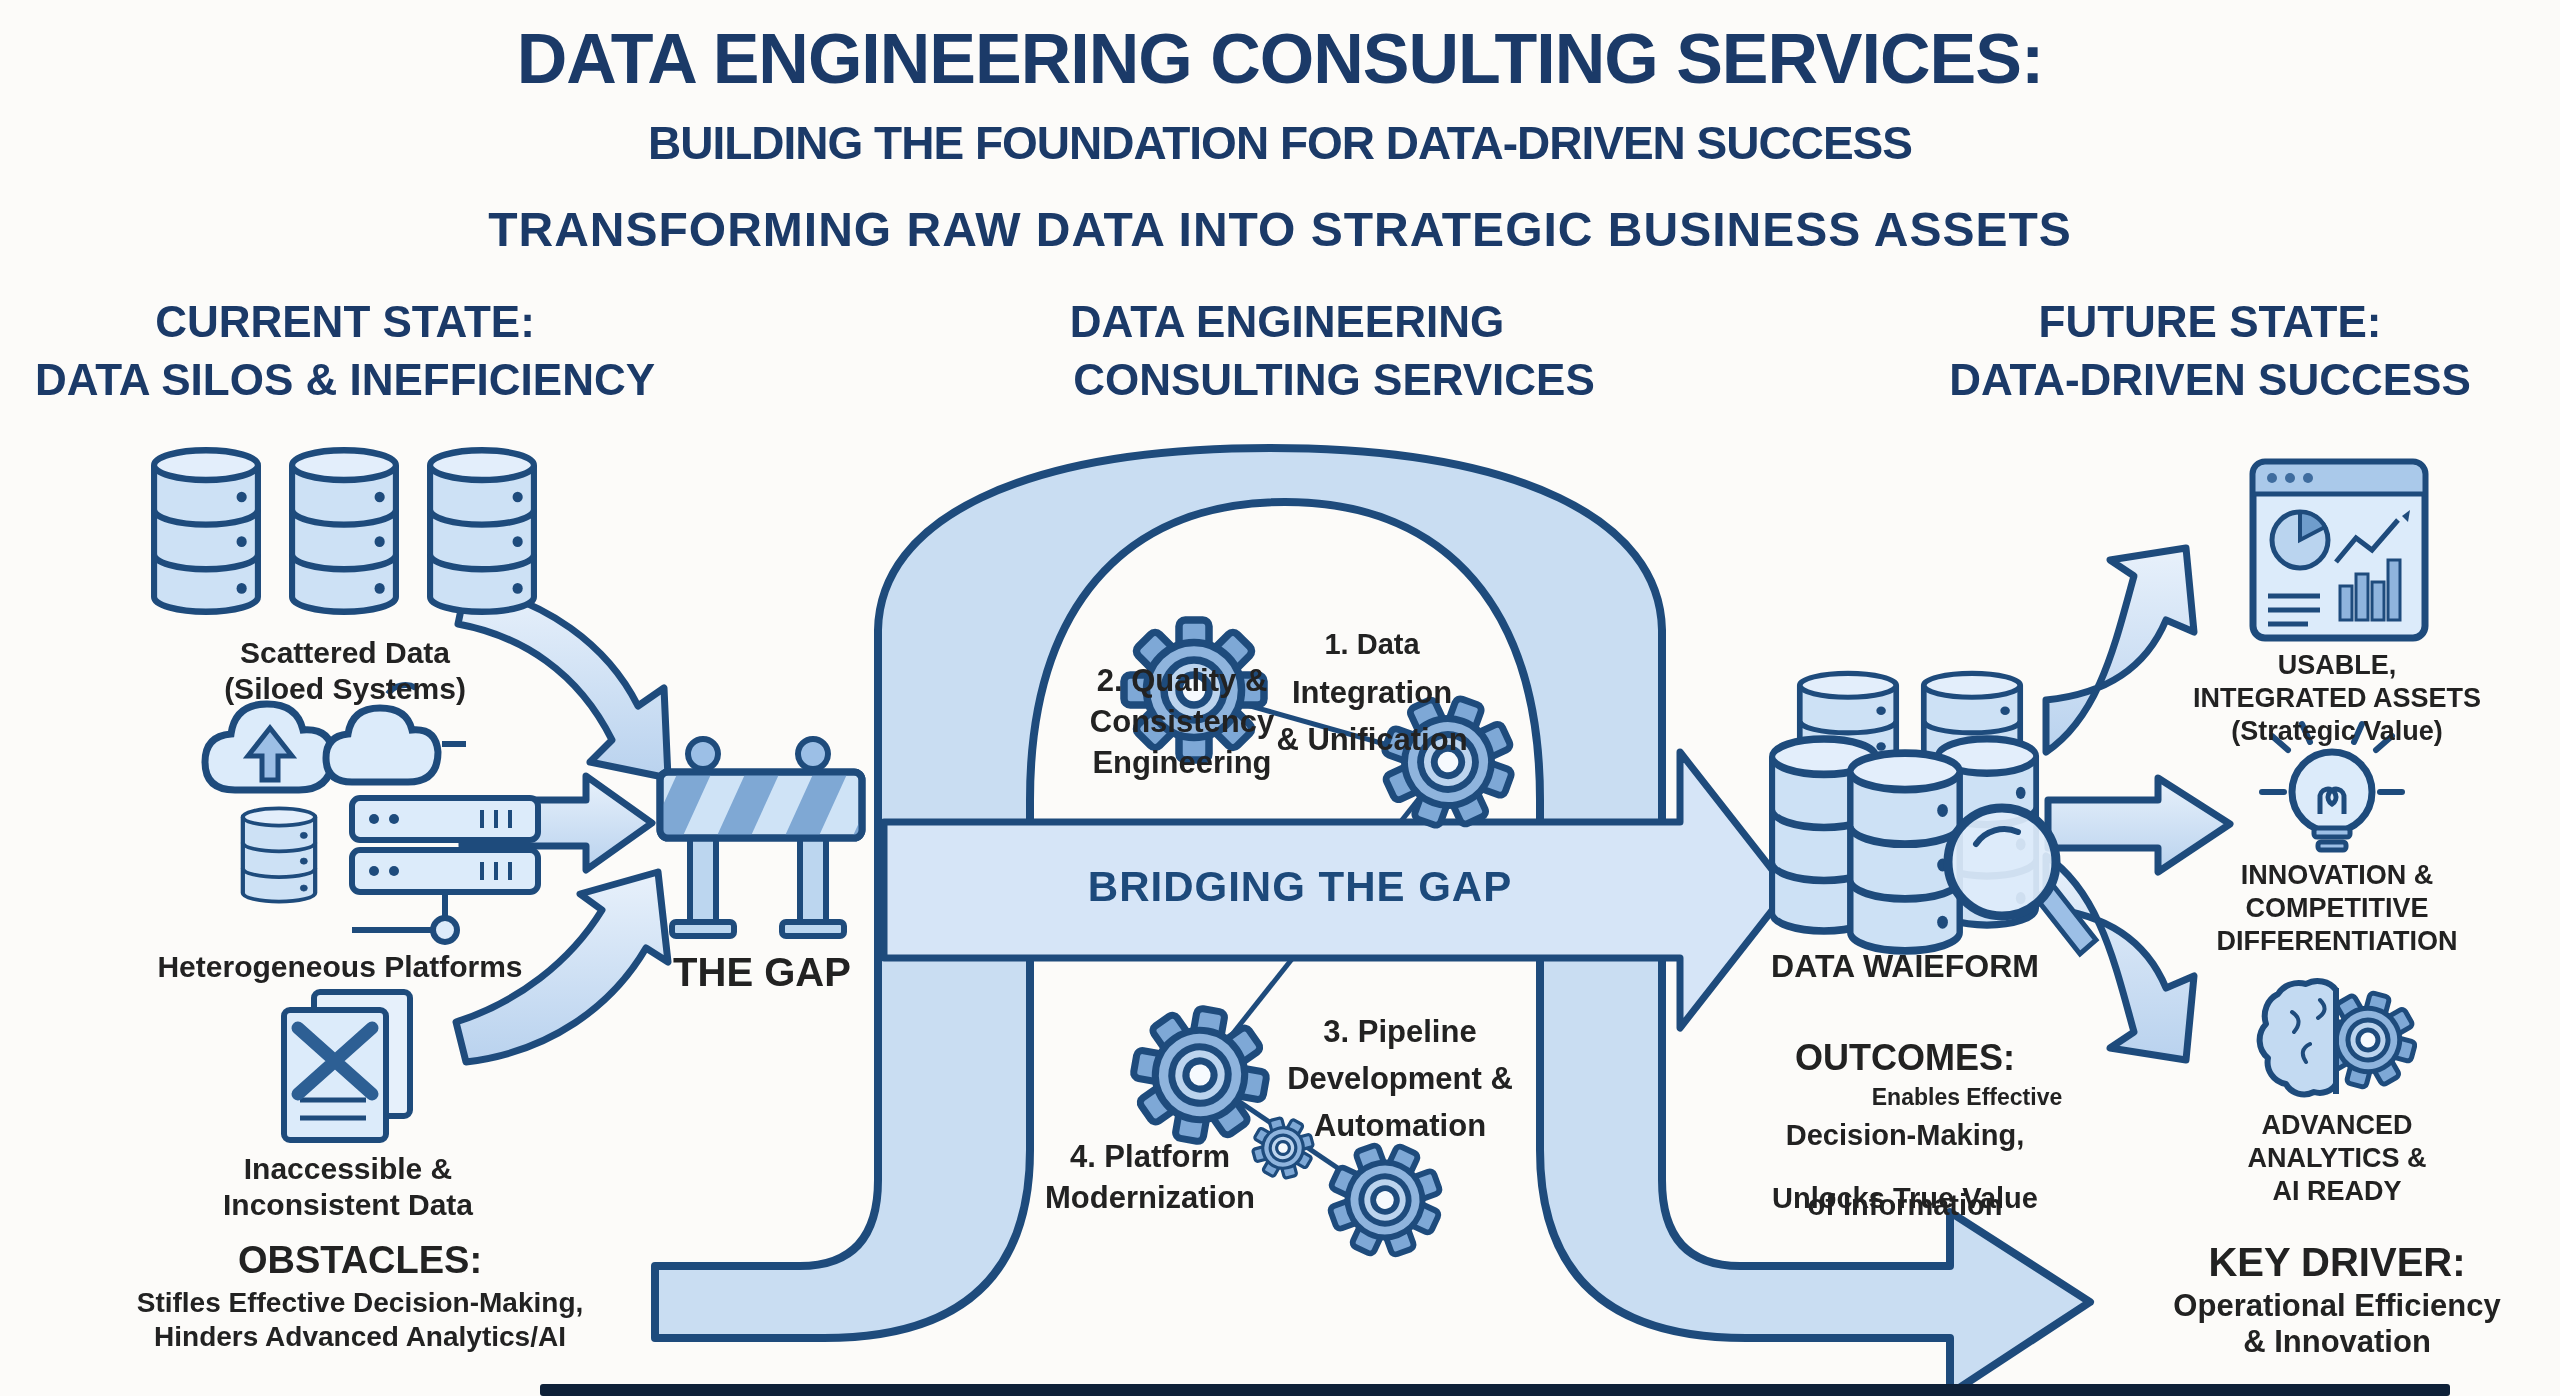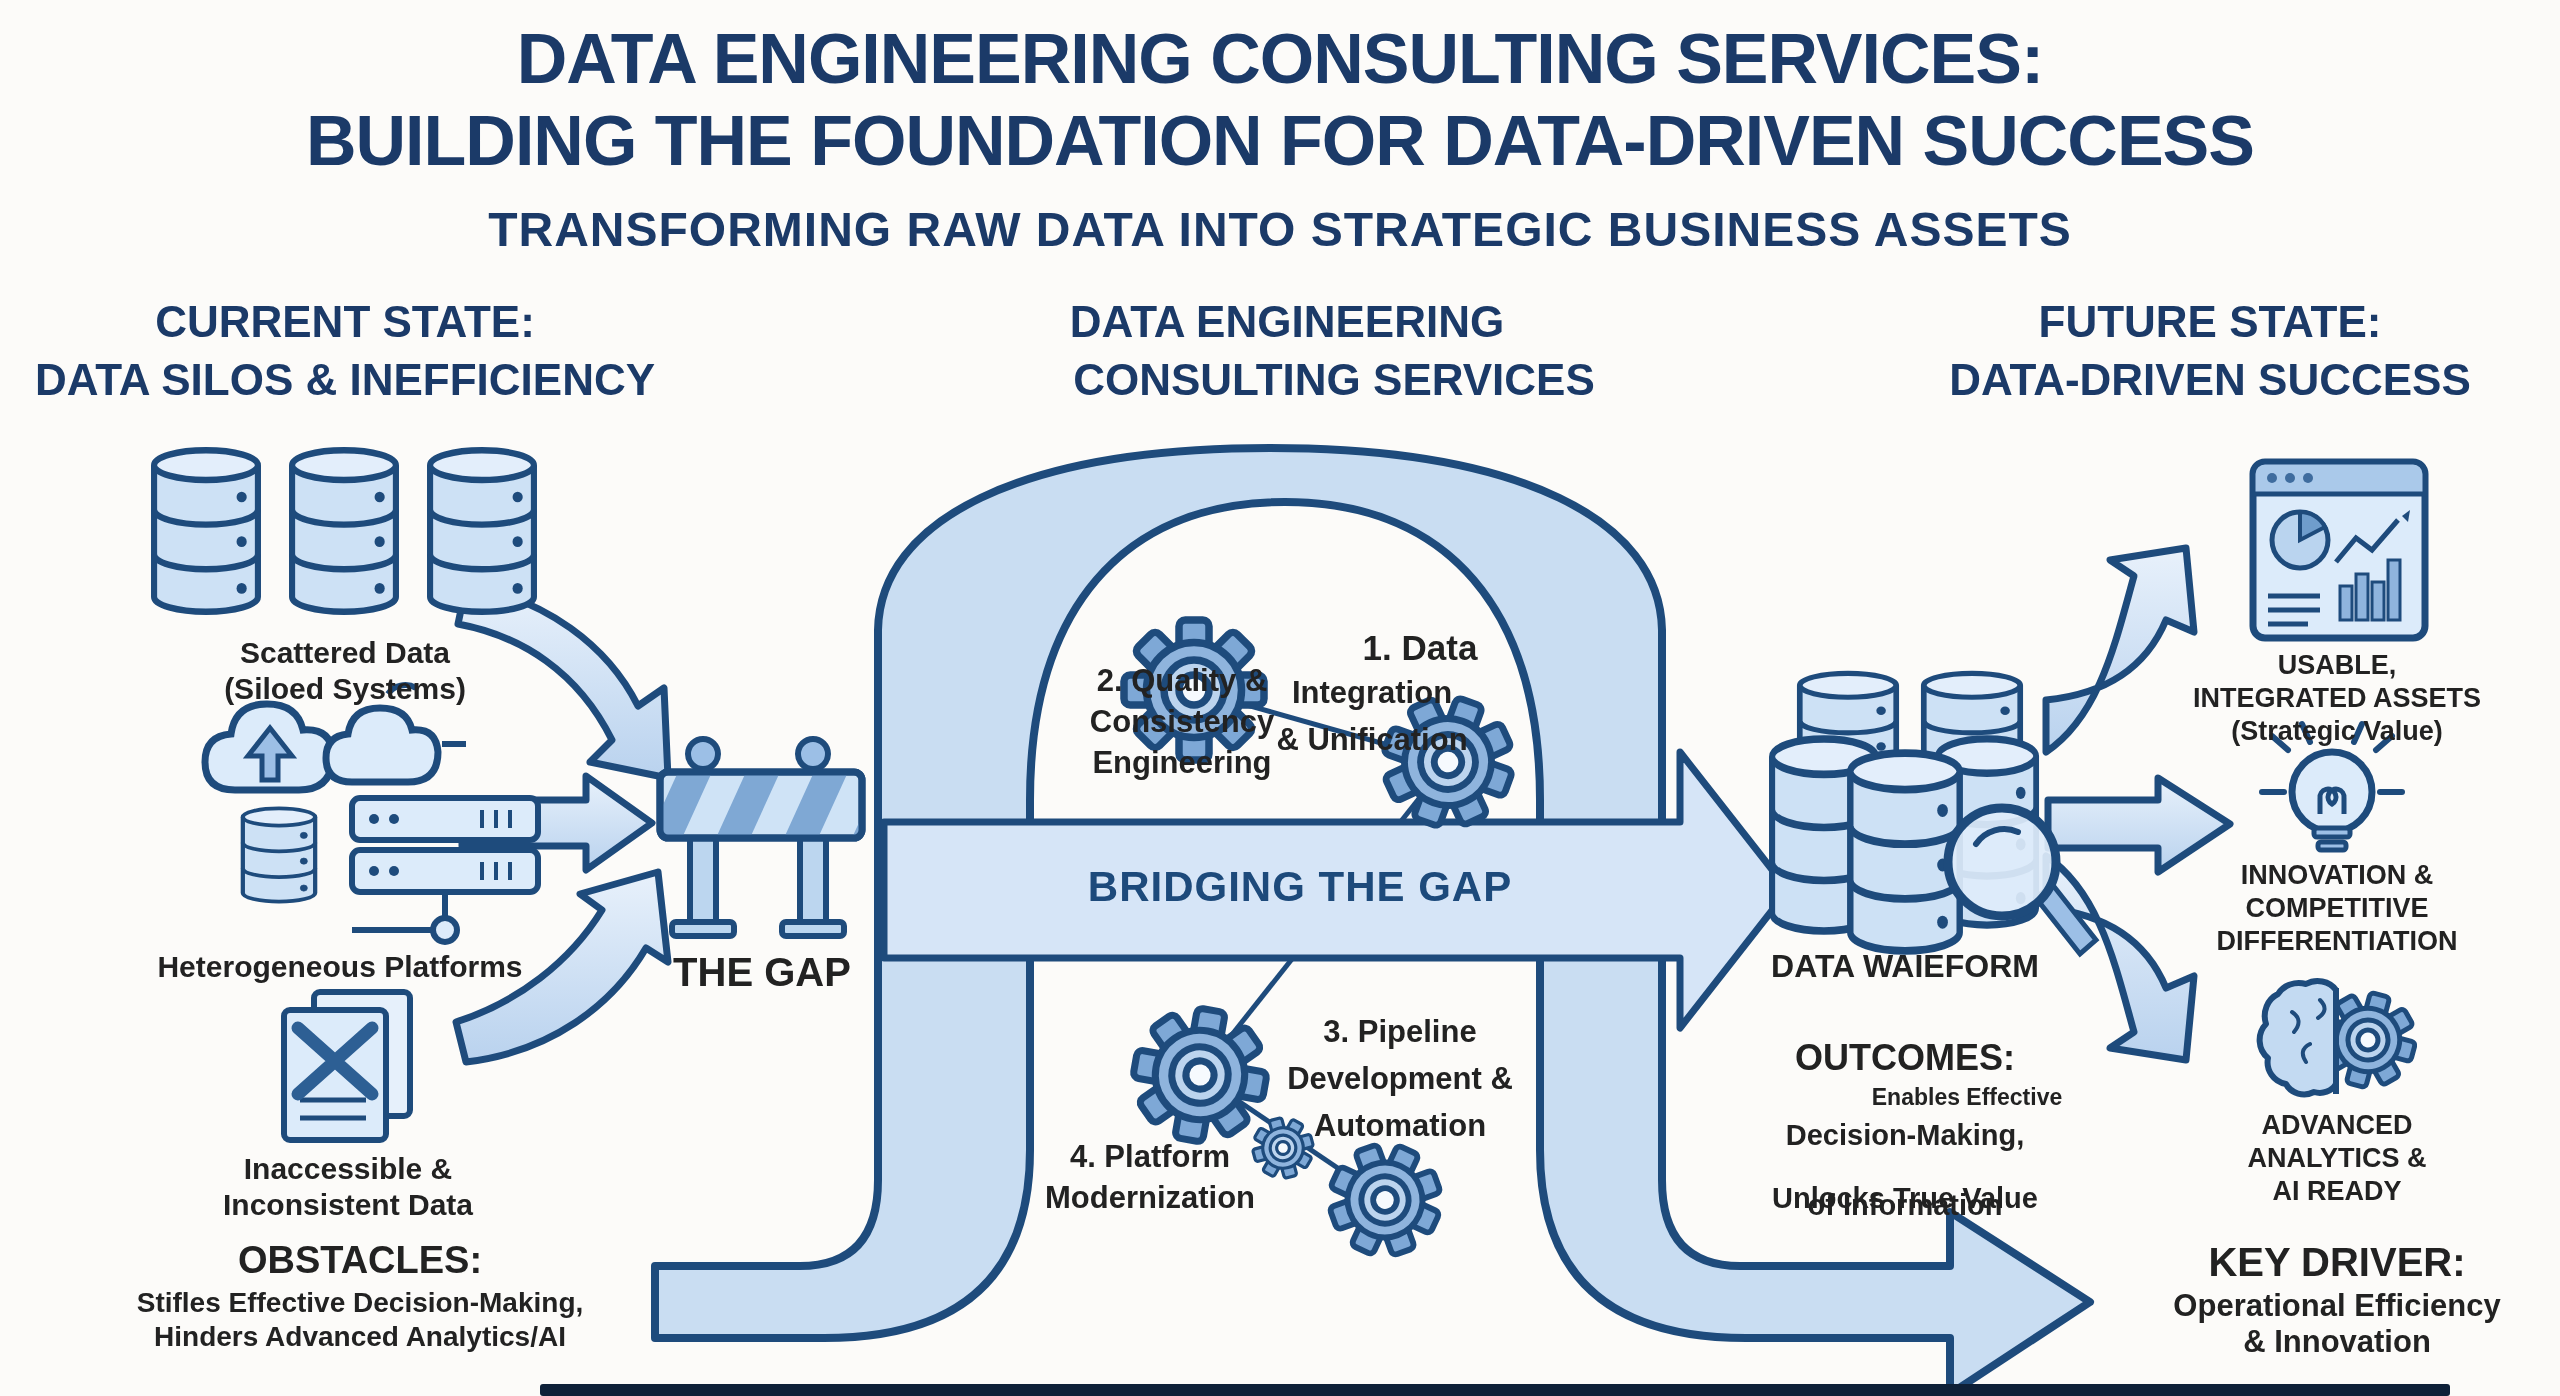--- a/index.html
+++ b/index.html
@@ -201,21 +201,21 @@
     <use href="#gear" width="100" height="100" x="-50" y="-50" transform="translate(2368,1040) rotate(15)"></use>
     <path d="M2336 990 a22 20 0 0 0 -30 -6 a24 22 0 0 0 -28 10 a22 24 0 0 0 -12 30 a20 22 0 0 0 2 34 a22 22 0 0 0 18 26 a20 18 0 0 0 28 8 a18 16 0 0 0 22 -8 z" fill="#c3daf2" stroke="#1e4b7c" stroke-width="6" stroke-linejoin="round"></path>
     <path d="M2292 1012 q12 8 2 20 M2310 1044 q-12 6 -4 18 M2320 1000 q10 10 -2 18" fill="none" stroke="#1e4b7c" stroke-width="4" stroke-linecap="round"></path>
     <line x1="2336" y1="988" x2="2336" y2="1094" stroke="#1e4b7c" stroke-width="6"></line>
   </g>
 
   <rect x="540" y="1384" width="1910" height="12" rx="3" fill="#0e2038"></rect>
 </svg>
 
 <div class="lbl navy" style="left:1280px;top:24px;font-size:70px;letter-spacing:-1px;">DATA ENGINEERING CONSULTING SERVICES:</div>
-<div class="lbl navy" style="left:1280px;top:106px;font-size:70px;letter-spacing:-1px;">BUILDING THE FOUNDATION FOR DATA-DRIVEN SUCCESS</div>
+<div class="lbl navy" style="left:1280px;top:120px;font-size:46px;letter-spacing:-1px;">BUILDING THE FOUNDATION FOR DATA-DRIVEN SUCCESS</div>
 <div class="lbl navy" style="left:1280px;top:206px;font-size:48px;font-weight:600;letter-spacing:1px;">TRANSFORMING RAW DATA INTO STRATEGIC BUSINESS ASSETS</div>
 
 <div class="lbl navy" style="left:345px;top:300px;font-size:44px;">CURRENT STATE:</div>
 <div class="lbl navy" style="left:345px;top:358px;font-size:44px;">DATA SILOS &amp; INEFFICIENCY</div>
 
 <div class="lbl navy" style="left:1287px;top:300px;font-size:44px;">DATA ENGINEERING</div>
 <div class="lbl navy" style="left:1287px;top:358px;font-size:44px;margin-left:47px;">CONSULTING SERVICES</div>
 
 <div class="lbl navy" style="left:2210px;top:300px;font-size:44px;">FUTURE STATE:</div>
 <div class="lbl navy" style="left:2210px;top:358px;font-size:44px;">DATA-DRIVEN SUCCESS</div>
@@ -229,21 +229,21 @@
 <div class="lbl" style="left:348px;top:1190px;font-size:30px;">Inconsistent Data</div>
 
 <div class="lbl" style="left:360px;top:1241px;font-size:38px;font-weight:800;">OBSTACLES:</div>
 <div class="lbl" style="left:360px;top:1289px;font-size:28px;">Stifles Effective Decision-Making,</div>
 <div class="lbl" style="left:360px;top:1323px;font-size:28px;">Hinders Advanced Analytics/AI</div>
 
 <div class="lbl" style="left:762px;top:952px;font-size:40px;font-weight:800;">THE GAP</div>
 
 <div class="lbl bannertxt" style="left:1300px;top:866px;font-size:42px;">BRIDGING THE GAP</div>
 
-<div class="lbl" style="left:1372px;top:630px;font-size:35px;margin-left:48px;">1. Data</div>
+<div class="lbl" style="left:1372px;top:630px;font-size:29px;">1. Data</div>
 <div class="lbl" style="left:1372px;top:677px;font-size:31px;">Integration</div>
 <div class="lbl" style="left:1372px;top:724px;font-size:31px;">&amp; Unification</div>
 
 <div class="lbl" style="left:1182px;top:665px;font-size:31px;">2. Quality &amp;</div>
 <div class="lbl" style="left:1182px;top:706px;font-size:31px;">Consistency</div>
 <div class="lbl" style="left:1182px;top:747px;font-size:31px;">Engineering</div>
 
 <div class="lbl" style="left:1400px;top:1016px;font-size:31px;">3. Pipeline</div>
 <div class="lbl" style="left:1400px;top:1063px;font-size:31px;">Development &amp;</div>
 <div class="lbl" style="left:1400px;top:1110px;font-size:31px;">Automation</div>

